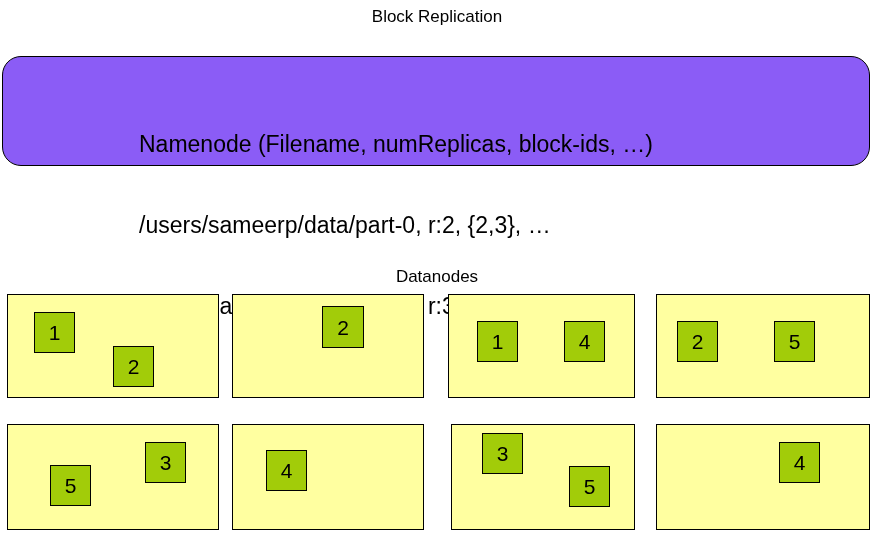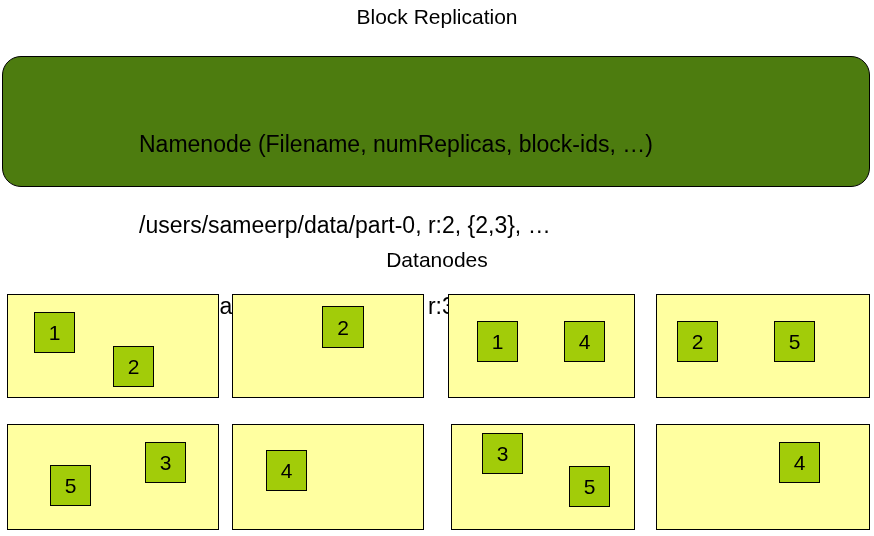--- a/index.html
+++ b/index.html
@@ -20,36 +20,36 @@
     position: absolute;
     left: 0; top: 0;
     width: 874px;
     height: 536px;
   }
   .diagram-title {
     position: absolute;
     left: 0;
     width: 874px;
     text-align: center;
-    font-size: 21px;
+    font-size: 17px;
     line-height: 26px;
     color: #000000;
     white-space: nowrap;
   }
   #title-block-replication { top: 4px; }
-  #label-datanodes { top: 247px; }
+  #label-datanodes { top: 264px; }
 
   .namenode-box {
     position: absolute;
     left: 2px;
     top: 56px;
     width: 868px;
-    height: 131px;
+    height: 110px;
     box-sizing: border-box;
-    background: #4d7c0f;
+    background: #8b5cf6;
     border: 1px solid #000000;
     border-radius: 19px;
   }
   .namenode-text {
     position: absolute;
     left: 136px;
     top: 20px;
     font-size: 23px;
     line-height: 27px;
     white-space: pre;

